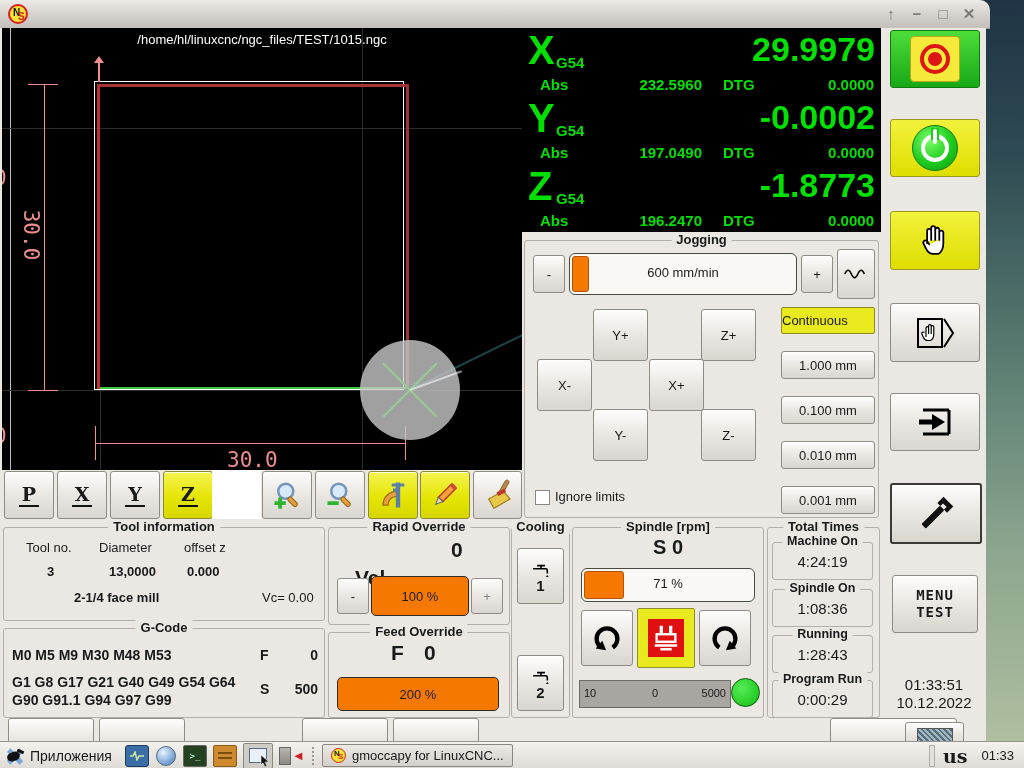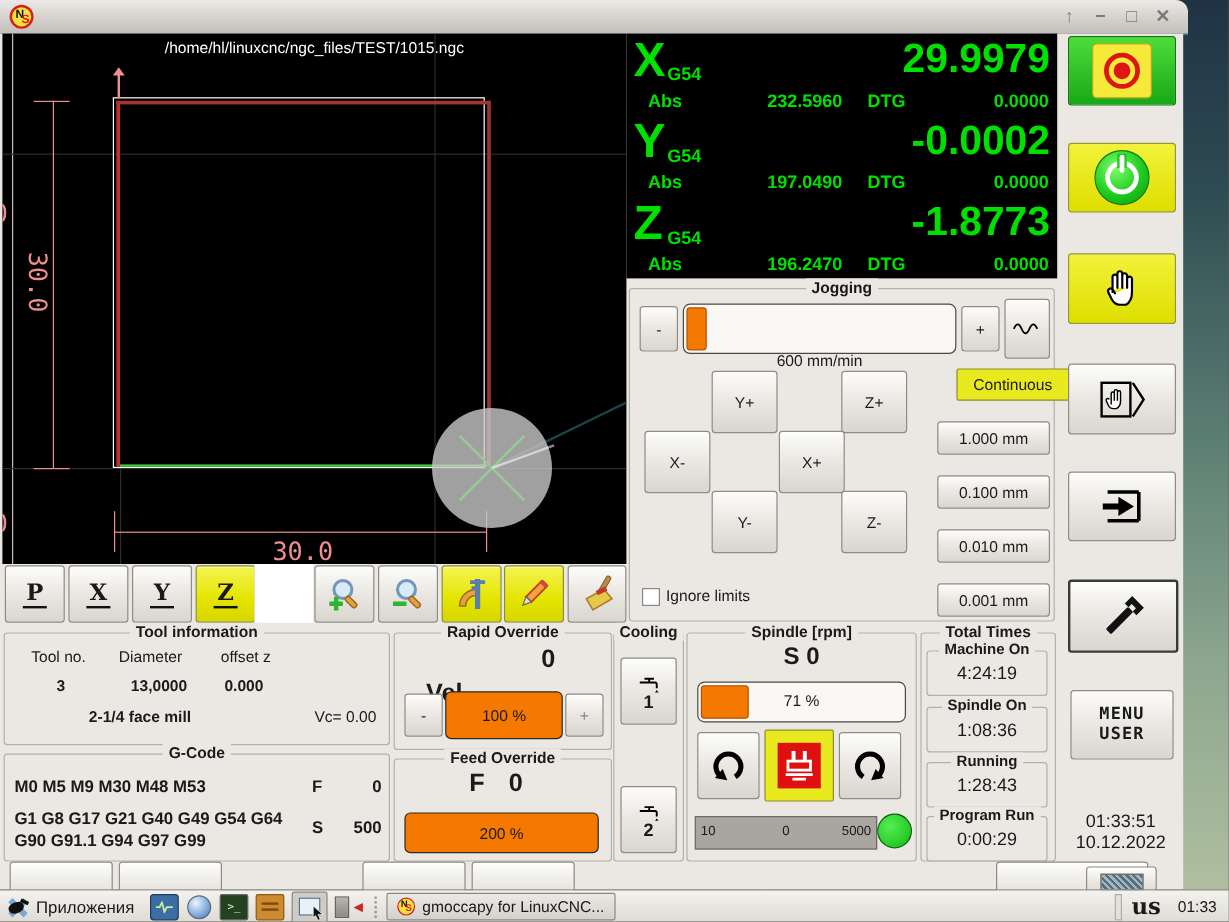--- a/index.html
+++ b/index.html
@@ -176,21 +176,21 @@
     </div>
   </div>
 
   <div class="abs frame" style="left:524px;top:240px;width:353px;height:276px;">
     <span class="ftitle">Jogging</span>
     <div class="abs btn" style="left:8px;top:14px;width:30px;height:36px;">
         <span>-</span>
       </div>
     <div class="abs slider" style="left:44px;top:12px;width:226px;height:40px;">
       <div class="abs shandle" style="left:2px;top:2px;width:15px;height:34px;"></div>
-      <span class="sl-label" style="top:11px;margin-top:28px;">600 mm/min</span>
+      <span class="sl-label" style="top:11px;">600 mm/min</span>
     </div>
     <div class="abs btn" style="left:276px;top:14px;width:30px;height:36px;">
         <span>+</span>
       </div>
     <div class="abs btn" style="left:312px;top:8px;width:36px;height:48px;">
       <svg width="26" height="14" viewBox="0 0 28 14">
           <path d="M2 7 q3.5 -8 7 0 t7 0 t7 0" fill="none" stroke="#000" stroke-width="1.6"></path>
         </svg>
     </div>
     <div class="abs btn" style="left:68px;top:68px;width:53px;height:50px;">
@@ -204,21 +204,21 @@
       </div>
     <div class="abs btn" style="left:124px;top:118px;width:53px;height:50px;">
         <span>X+</span>
       </div>
     <div class="abs btn" style="left:68px;top:168px;width:53px;height:50px;">
         <span>Y-</span>
       </div>
     <div class="abs btn" style="left:176px;top:168px;width:53px;height:50px;">
         <span>Z-</span>
       </div>
-    <div class="abs" style="left:272px;top:66px;width:92px;height:25px;background:#e9e920;border:1px solid #8d8d2f;border-radius:2px;display:flex;align-items:center;justify-content:center;">
+    <div class="abs" style="left:256px;top:66px;width:92px;height:25px;background:#e9e920;border:1px solid #8d8d2f;border-radius:2px;display:flex;align-items:center;justify-content:flex-start;">
         <span>Continuous</span>
       </div>
     <div class="abs btn" style="left:256px;top:110px;width:92px;height:26px;">
         <span>1.000 mm</span>
       </div>
     <div class="abs btn" style="left:256px;top:155px;width:92px;height:26px;">
         <span>0.100 mm</span>
       </div>
     <div class="abs btn" style="left:256px;top:200px;width:92px;height:26px;">
         <span>0.010 mm</span>
@@ -394,21 +394,21 @@
   <div class="abs btn" style="left:890px;top:483px;width:88px;height:57px;border:2px solid #3a3a36;">
     <svg width="40" height="40" viewBox="0 0 32 32">
         <g transform="rotate(45 16 16)">
           <rect x="13.5" y="9" width="5" height="21" rx="1" fill="#111"></rect>
           <path d="M10.5 2 h11 v7 h-3.5 v-3 h-4 v3 h-3.5 z" fill="#111"></path>
         </g>
       </svg>
   </div>
   <div class="abs btn" style="left:892px;top:575px;width:84px;height:56px;flex-direction:column;">
     <span class="lcd">MENU</span>
-    <span class="lcd">USER</span>
+    <span class="lcd">TEST</span>
   </div>
   <div class="abs" style="left:883px;top:676px;width:102px;text-align:center;font-size:15px;">01:33:51</div>
   <div class="abs" style="left:883px;top:694px;width:102px;text-align:center;font-size:15px;">10.12.2022</div>
   <div class="abs btn" style="left:905px;top:722px;width:57px;height:24px;">
     <div style="width:34px;height:12px;background:repeating-linear-gradient(45deg,#9fb6c4 0 2px,#5a6e7a 2px 4px);border:1px solid #555;"></div>
   </div>
 
   <div class="abs" id="taskbar">
     <div class="tbicon" style="position:relative;width:24px;">
       <div style="position:absolute;left:3px;top:8px;width:18px;height:5px;background:#7aa6d8;transform:rotate(45deg);"></div>

